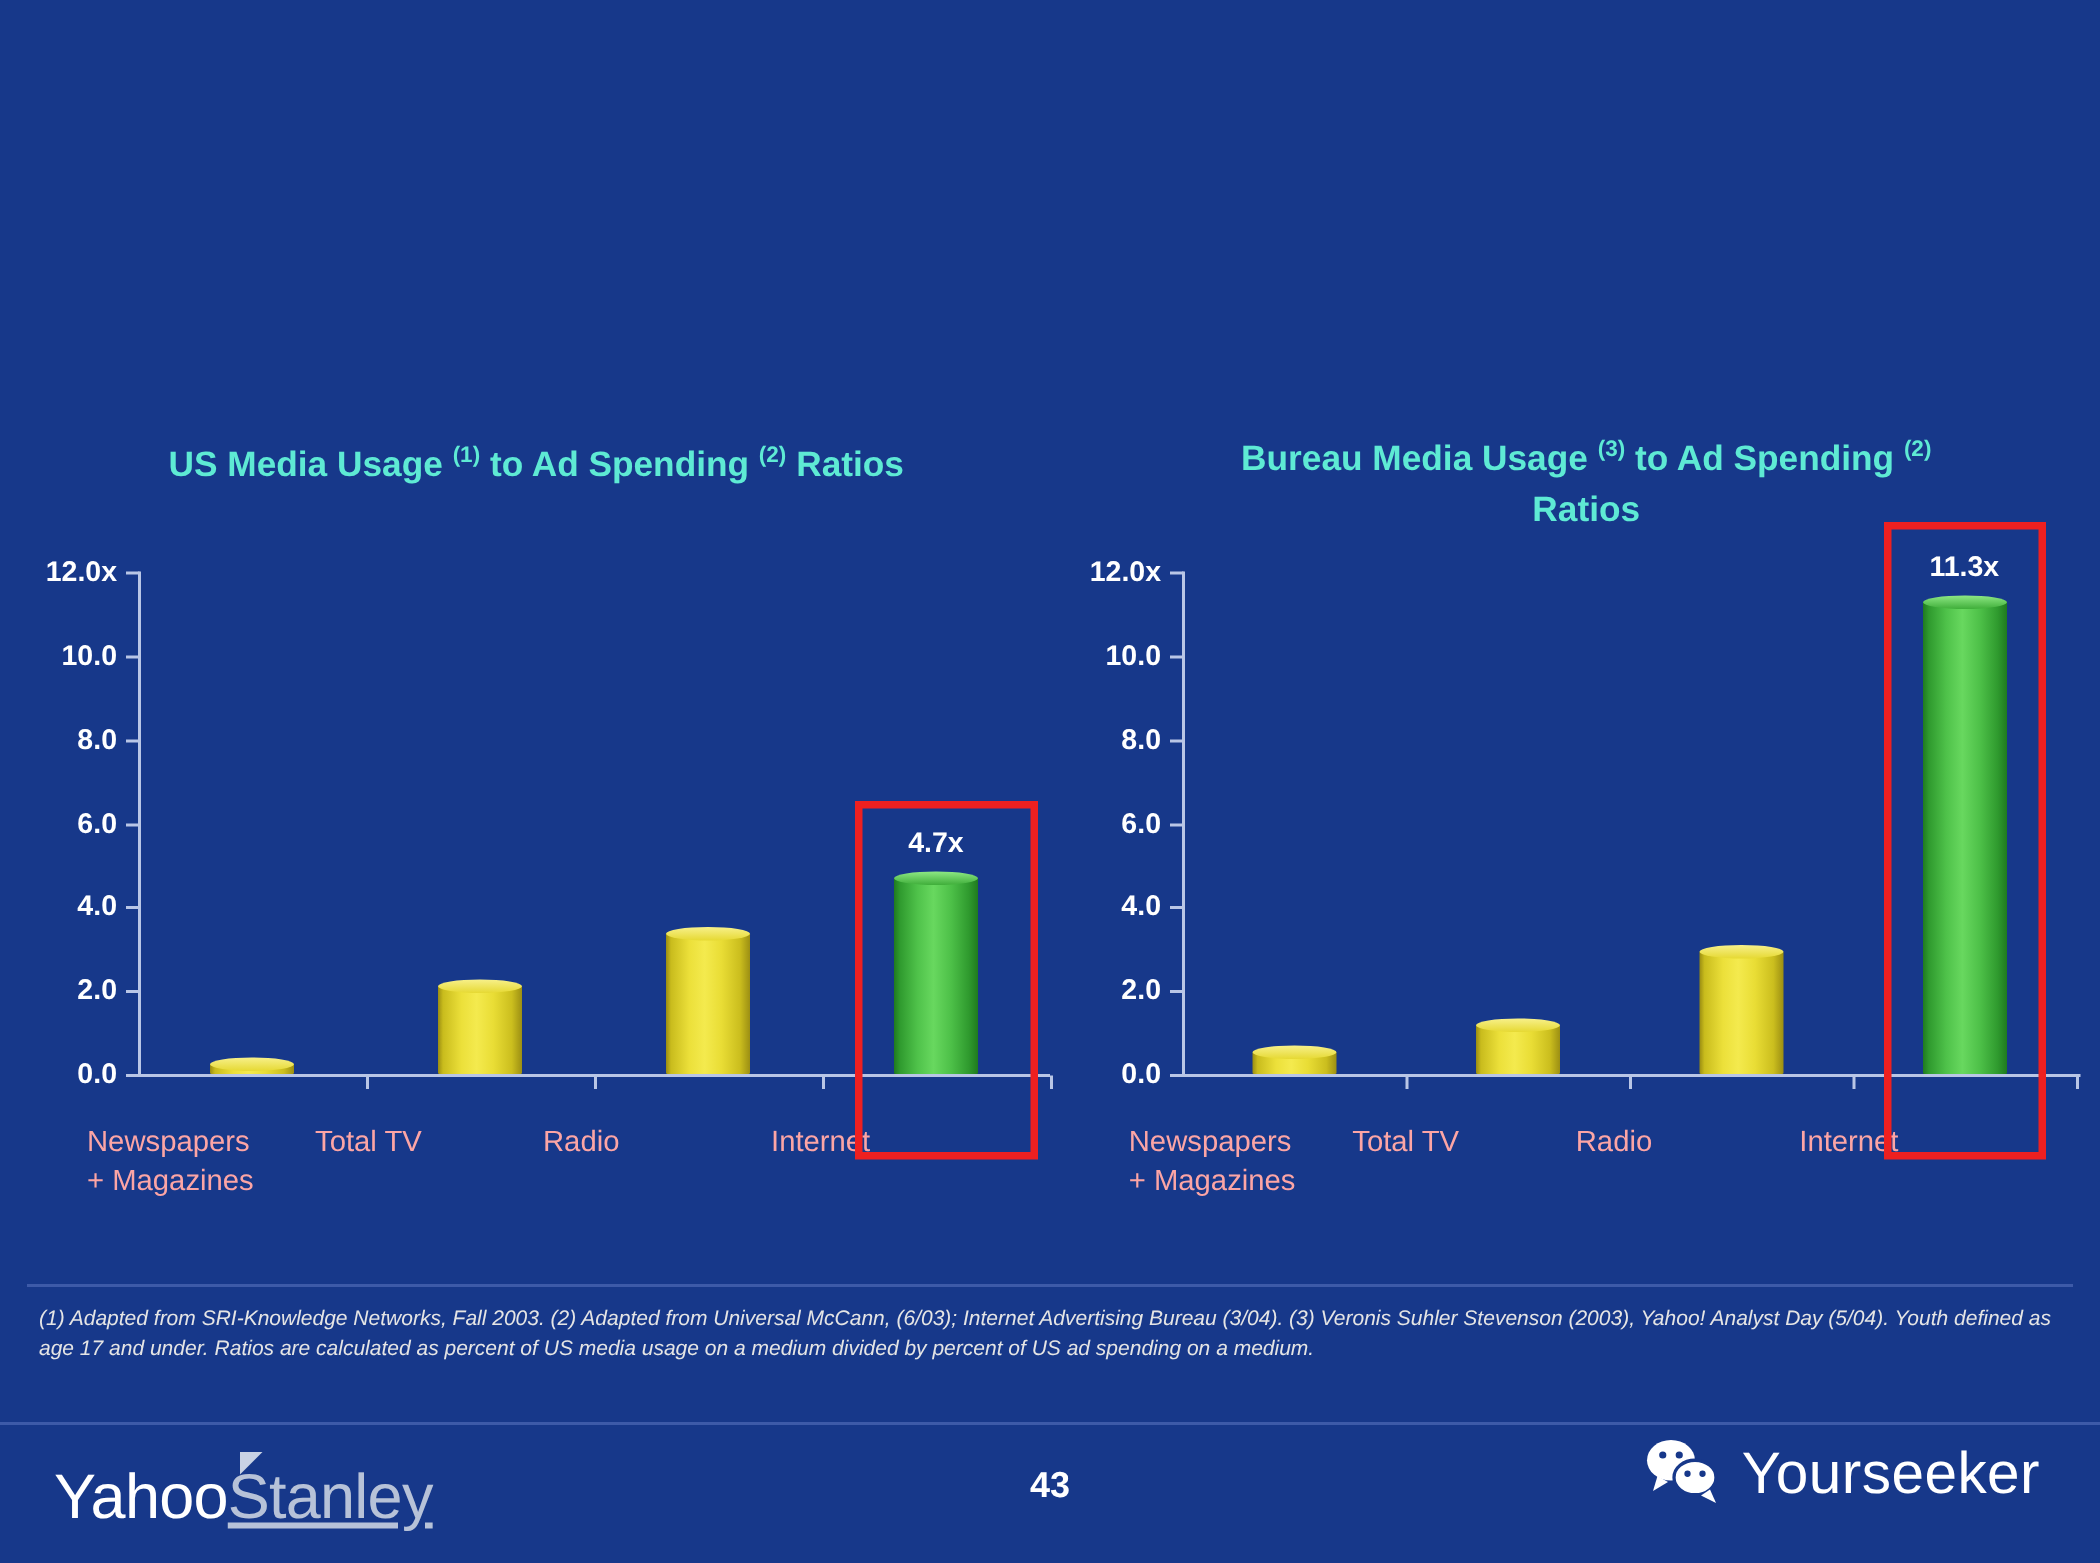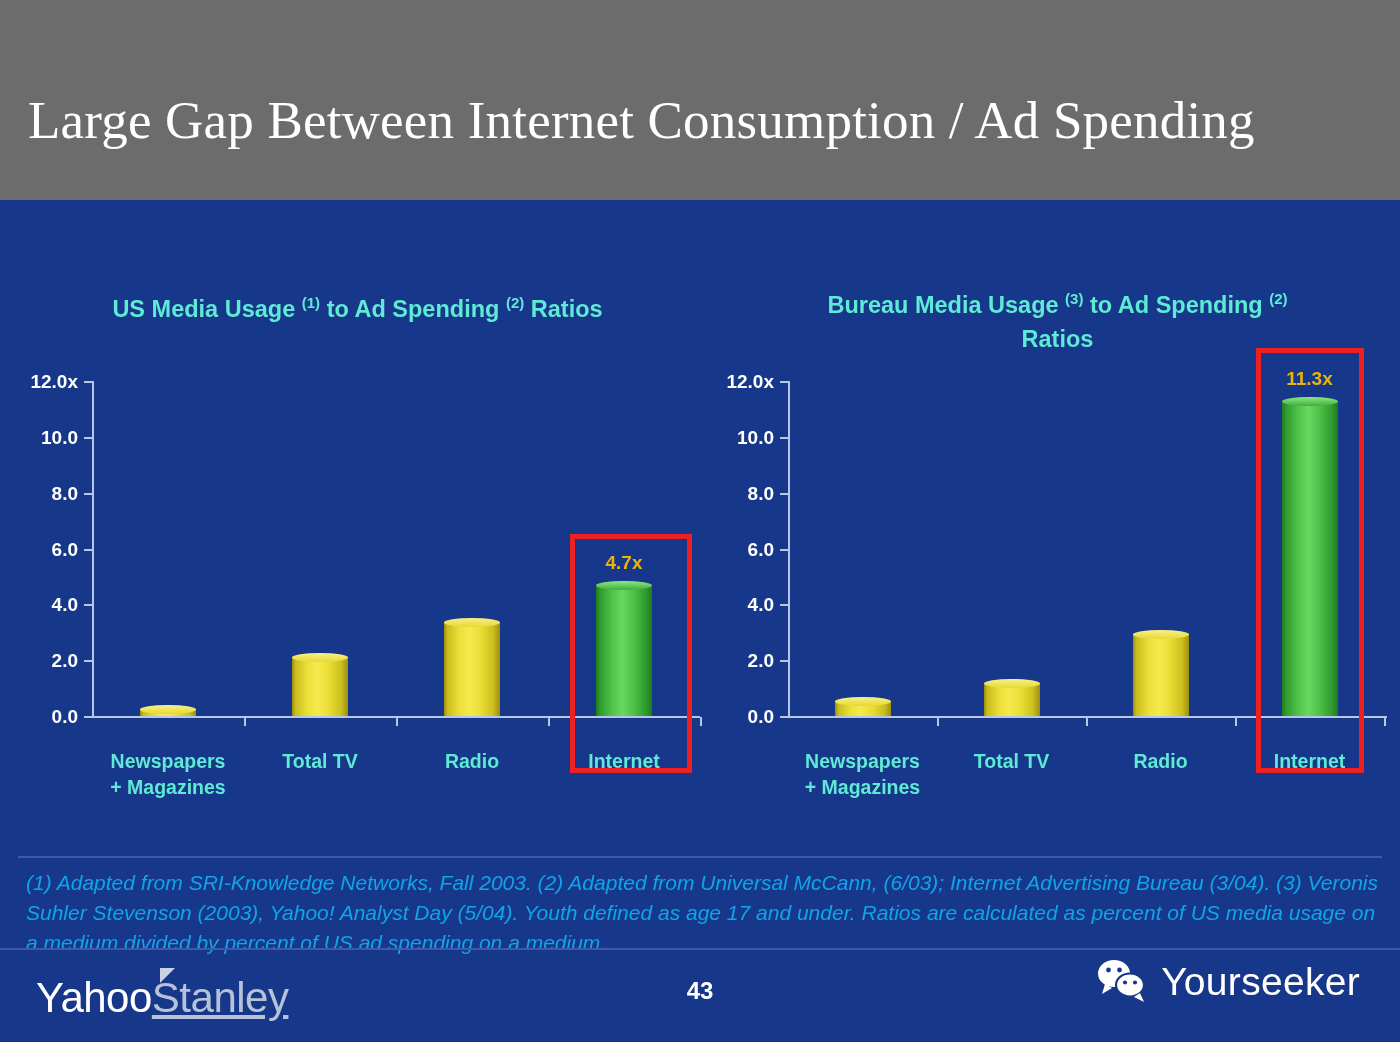--- a/index.html
+++ b/index.html
@@ -95,24 +95,24 @@
     transform: translateY(-50%);
   }
   .x-tick {
     position: absolute;
     width: 2px;
     height: 9px;
     background: #b9c6e6;
   }
   .cat-label {
     position: absolute;
-    text-align: center;
+    text-align: left;
     font-size: 19.5px;
-    font-weight: bold;
-    color: #5eead4;
+    font-weight: normal;
+    color: #fca5a5;
     line-height: 1.35;
     transform: translateX(-50%);
   }
 
   
   .bar {
     position: absolute;
     border-radius: 1px;
   }
   .bar-yellow {
@@ -134,21 +134,21 @@
     border-radius: 50%;
   }
   .cap-yellow { background: linear-gradient(to bottom, #f7f08a, #e6d933); }
   .cap-green  { background: linear-gradient(to bottom, #8ee884, #3fae3a); }
 
   .value-label {
     position: absolute;
     text-align: center;
     font-size: 19px;
     font-weight: bold;
-    color: #eab308;
+    color: #ffffff;
     transform: translateX(-50%);
   }
 
   .highlight-box {
     position: absolute;
     border: 5px solid #ee2020;
     box-sizing: border-box;
     background: transparent;
   }
 
@@ -159,23 +159,23 @@
     top: 856px;
     width: 1364px;
     height: 2px;
     background: #3d5aa8;
   }
   #footnote {
     position: absolute;
     left: 26px;
     top: 868px;
     width: 1352px;
-    font-size: 21px;
+    font-size: 14px;
     font-style: italic;
-    color: #0ea5e9;
+    color: #e5e5e5;
     line-height: 1.43;
   }
 
   
   #footer-rule {
     position: absolute;
     left: 0;
     top: 948px;
     width: 1400px;
     height: 2px;
@@ -222,23 +222,20 @@
     font-size: 39px;
     color: #ffffff;
     letter-spacing: 0.3px;
   }
 </style>
 </head>
 <body>
 
 <div id="slide">
 
-  <div id="header">
-    <div id="header-title">Large Gap Between Internet Consumption / Ad Spending</div>
-  </div>
 
   <div class="chart-panel" id="panel-left">
     <div class="chart-title">
       <span>US Media Usage</span>
       <span class="sup">(1)</span>
       <span>to Ad Spending</span>
       <span class="sup">(2)</span>
       <span>Ratios</span>
     </div>
     <div class="plot">

